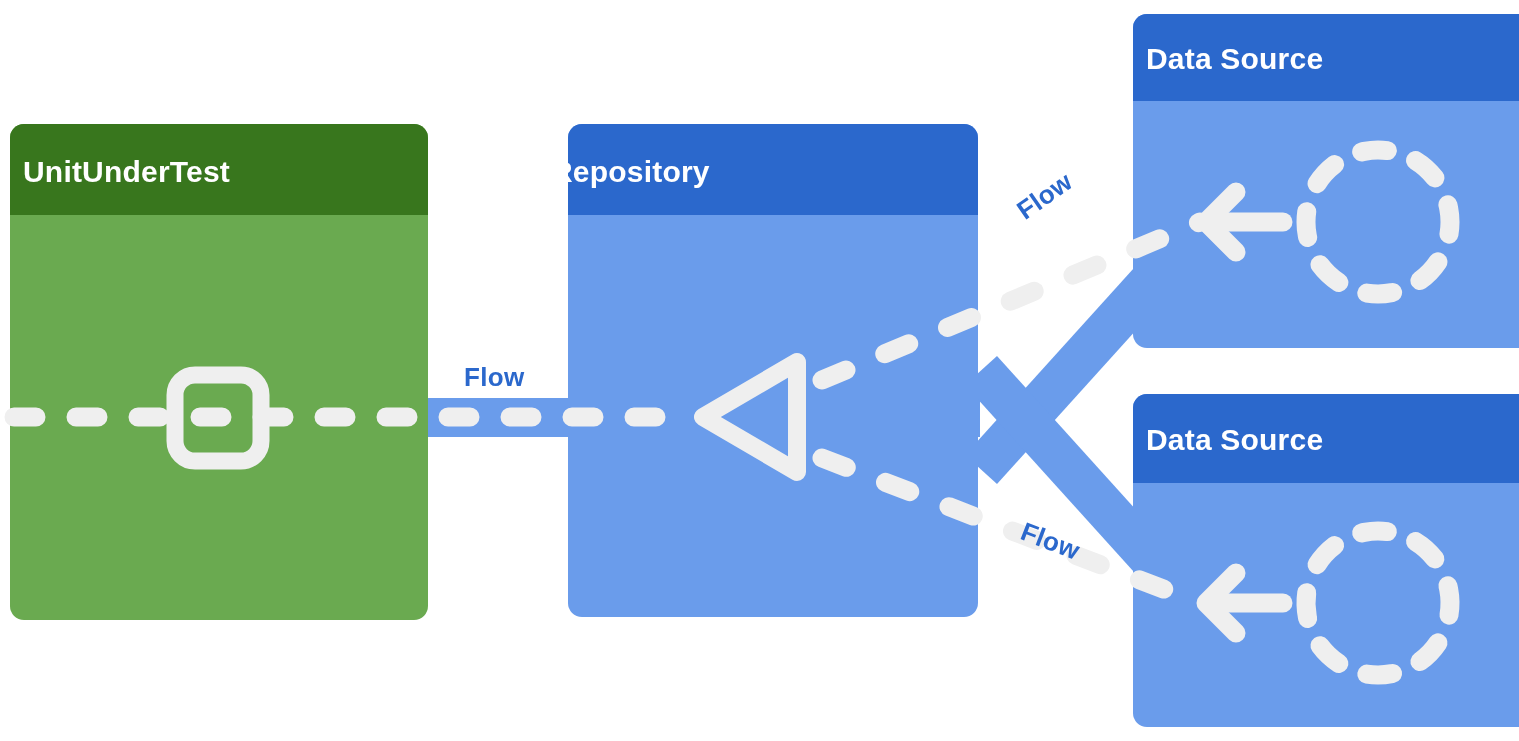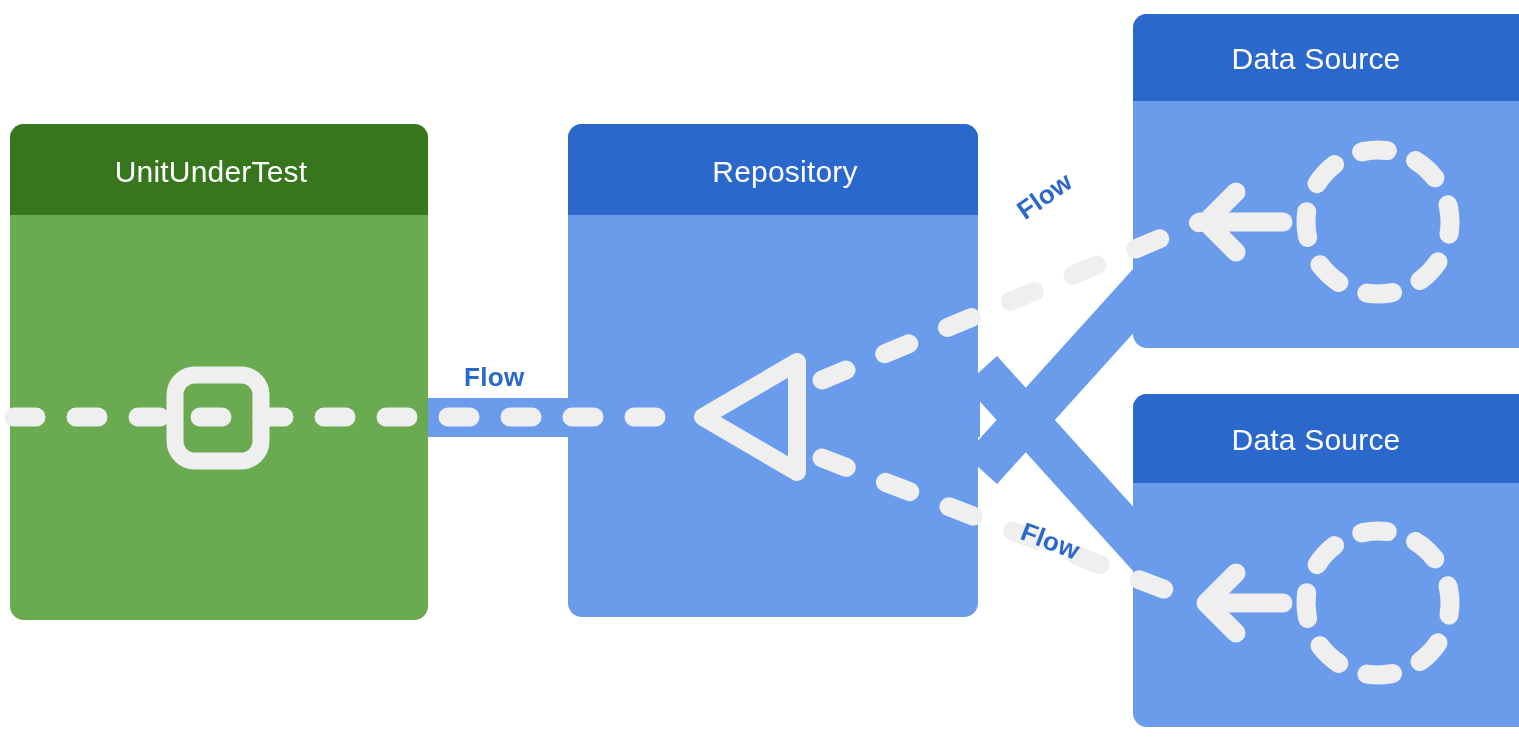--- a/index.html
+++ b/index.html
@@ -1,23 +1,23 @@
 <!DOCTYPE html>
 <html><head>
 <meta charset="utf-8">
 <style>
   html,body{margin:0;padding:0;background:#ffffff;}
   body{width:1519px;height:741px;position:relative;overflow:hidden;
        font-family:"Liberation Sans",sans-serif;}
   #stage{position:absolute;left:0;top:0;width:1519px;height:741px;}
   #stage svg{position:absolute;left:0;top:0;}
   .box-title{
-    position:absolute;color:#ffffff;font-size:30px;font-weight:400;
-    text-align:center;white-space:nowrap;
-    font-family:"Liberation Sans",sans-serif;letter-spacing:.2px;
+    position:absolute;color:#ffffff;font-size:30px;font-weight:700;
+    white-space:nowrap;
+    font-family:"Liberation Sans",sans-serif;letter-spacing:.2px;padding-left:13px;
   }
   .flow-label{
     position:absolute;color:#2B68CC;font-weight:bold;font-size:26px;
     white-space:nowrap;font-family:"Liberation Sans",sans-serif;
     letter-spacing:.3px;
   }
 </style>
 </head>
 <body>
 
@@ -93,21 +93,21 @@
       <g stroke="#EFEFEF" stroke-width="19" stroke-linecap="round" stroke-linejoin="round" fill="none">
         <line x1="1283" y1="603" x2="1208" y2="603"></line>
         <polyline points="1236,573 1206,603 1236,633"></polyline>
       </g>
     </g>
 
   </svg>
 
   <div class="box-title" style="left:10px; top:155px; width:402px;">UnitUnderTest</div>
 
-  <div class="box-title" style="left:580px; top:155px; width:410px;">Repository</div>
+  <div class="box-title" style="left:538px; top:155px; width:410px;">Repository</div>
 
   <div class="box-title" style="left:1133px; top:42px; width:366px;">Data Source</div>
 
   <div class="box-title" style="left:1133px; top:423px; width:366px;">Data Source</div>
 
   <div class="flow-label" style="left:464px; top:362px;">Flow</div>
 
   <div class="flow-label" style="left:1020px; top:198px; transform:rotate(-35deg); transform-origin:0 50%;">Flow</div>
 
   <div class="flow-label" style="left:1022px; top:515px; transform:rotate(21deg); transform-origin:0 50%;">Flow</div>

